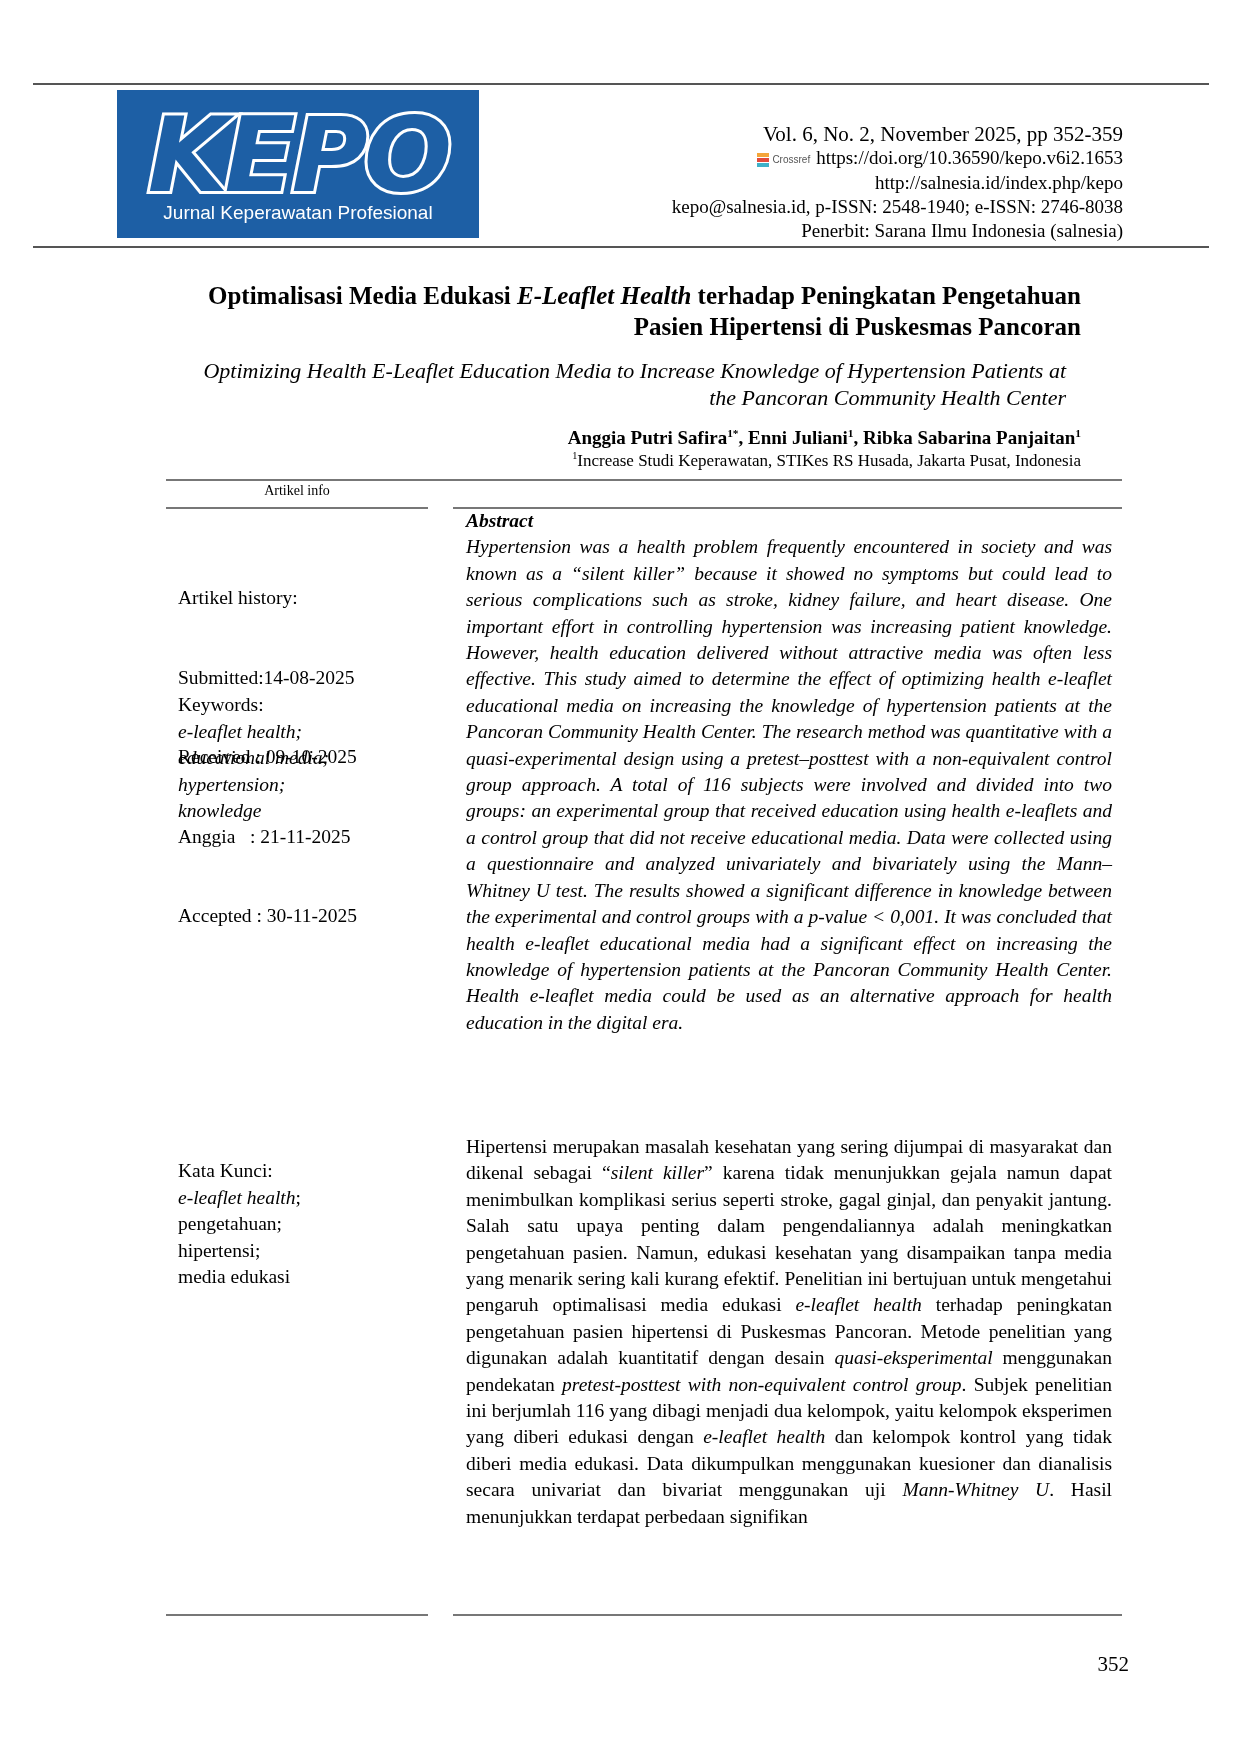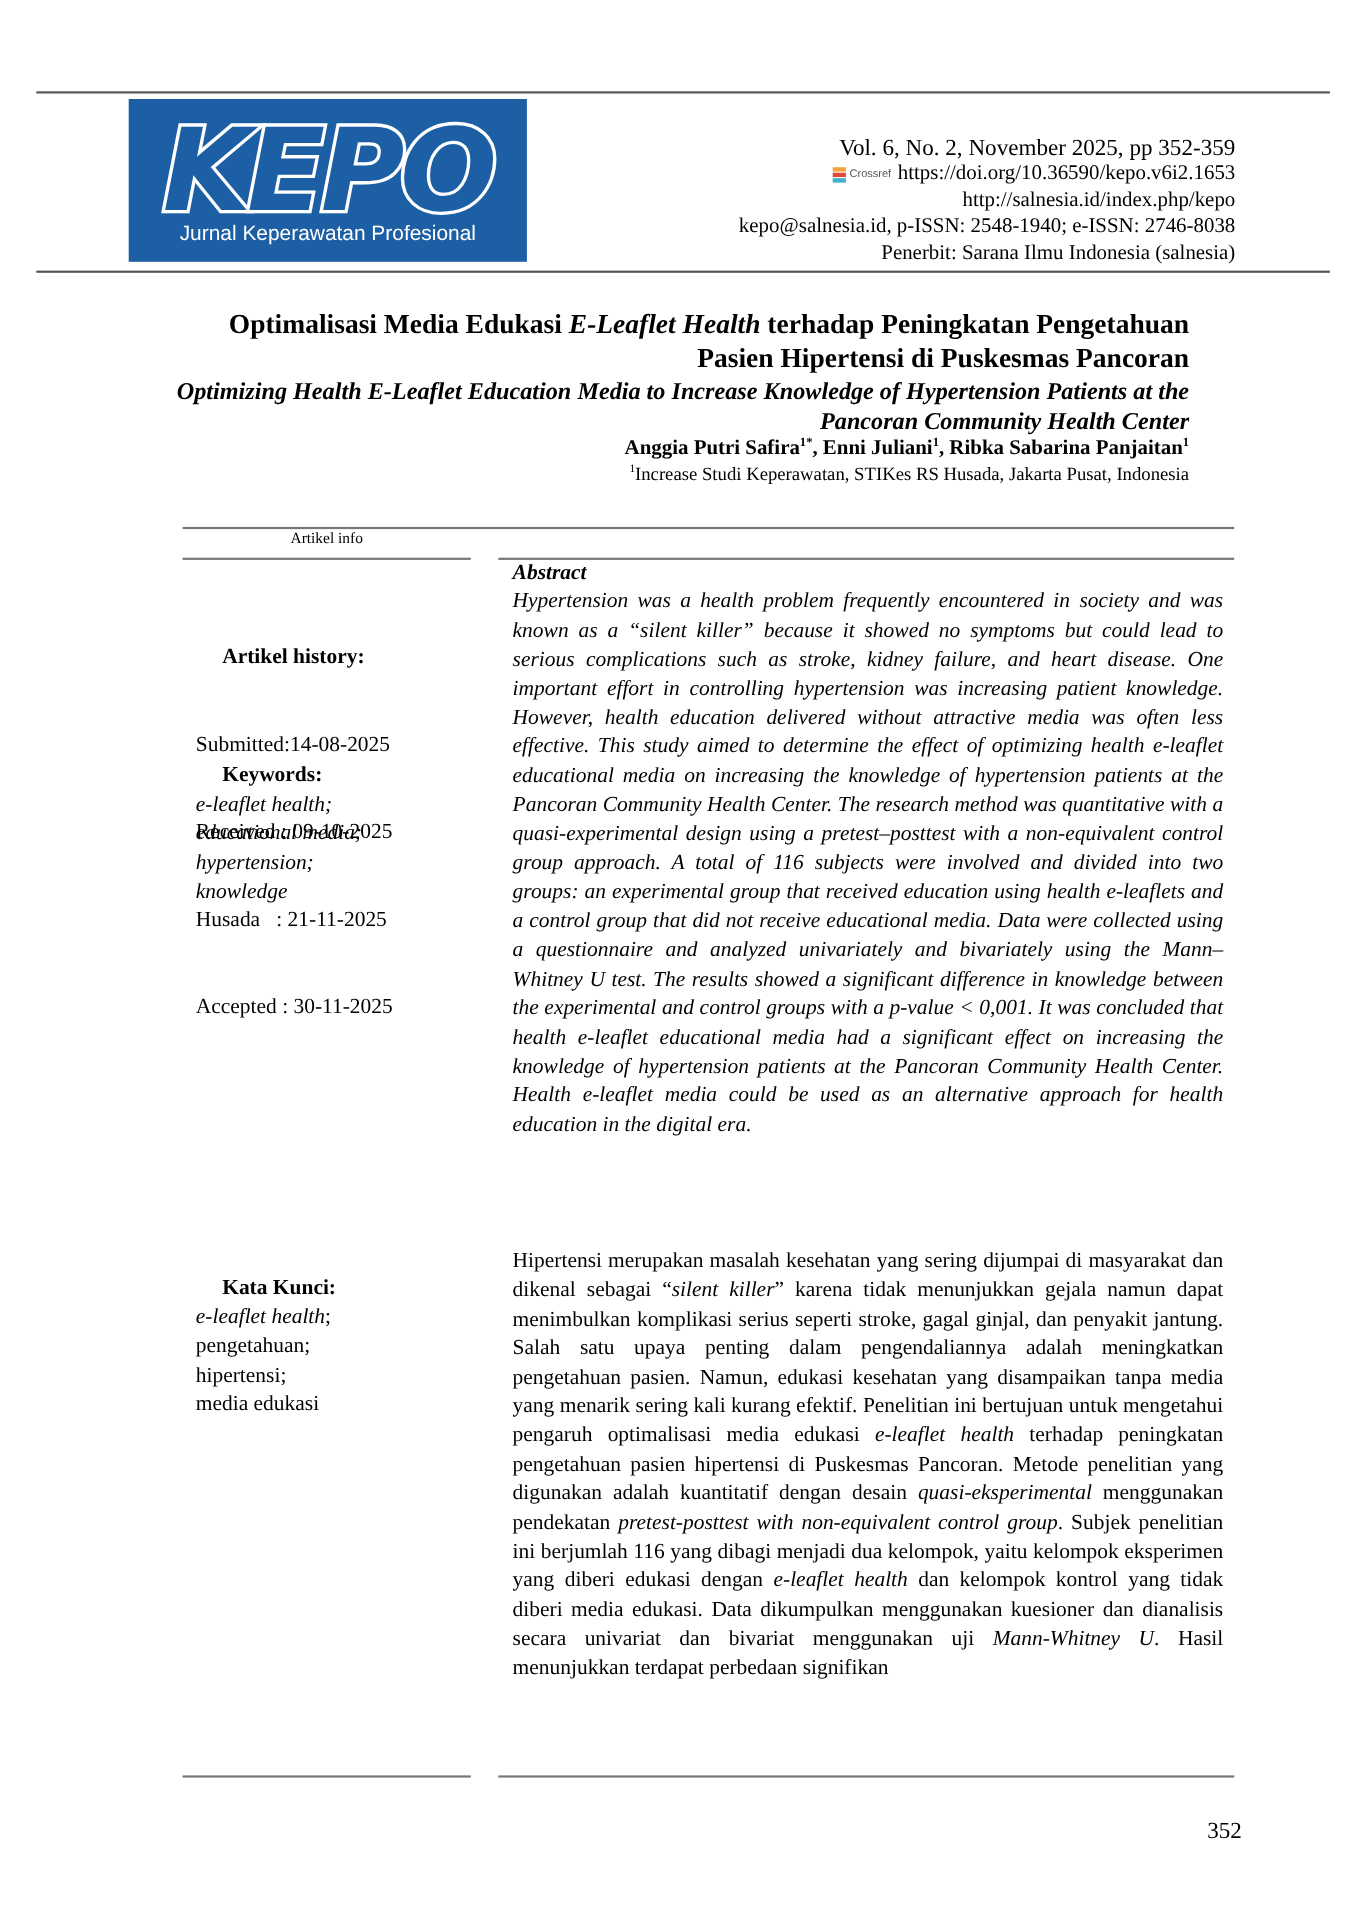--- a/index.html
+++ b/index.html
@@ -21,30 +21,30 @@
   #journal-info { position: absolute; right: 118px; top: 108px; text-align: right;
           font-size: 19px; line-height: 23.6px; margin-top: 14px; }
   #journal-info .vol { font-size: 21px; line-height: 24px; }
   .crossref { display: inline-flex; align-items: center; margin-right: 6px; vertical-align: middle; }
   .crossref .mark { display: inline-block; width: 12px; height: 14px; position: relative; margin-right: 3px; }
   .crossref .mark i { position: absolute; left: 0; width: 12px; height: 4px; display: block; }
   .crossref .lbl { font-family: "Liberation Sans", sans-serif; font-size: 10px; color: #555; }
 
   #title-block { position: absolute; left: 160px; top: 280px; width: 921px; text-align: right; }
   #title { font-weight: bold; font-size: 25px; line-height: 31px; margin: 0; }
-  #title-en { font-weight: bold; font-style: italic; font-size: 22px; line-height: 27px; margin: 0; }
+  #title-en { font-weight: normal; font-style: italic; font-size: 22px; line-height: 27px; margin: 15px; }
   #authors { font-weight: bold; font-size: 19px; line-height: 24px; }
   #affil { font-size: 17px; line-height: 22px; }
   sup { font-size: 0.6em; line-height: 0; }
 
   .hr { position: absolute; background: #777; height: 1.5px; }
   #left-col { position: absolute; left: 178px; top: 0; width: 250px; font-size: 19.5px; line-height: 26.5px; }
   #artikel-info-head { position: absolute; left: 166px; top: 483px; width: 262px; text-align: center;
           font-weight: normal; font-size: 14px; }
-  .side-title { font-weight: bold; margin-left: 24px; }
+  .side-title { font-weight: normal; }
   .it { font-style: italic; }
 
   #abstract-col { position: absolute; left: 466px; width: 646px; text-align: justify;
           font-size: 19.5px; line-height: 26.4px; }
   #abstract-col p { margin: 0; }
   #abstract-en-body { font-style: italic; }
   #abstract-en-head { font-weight: bold; font-style: italic; }
   #abstract-id-head { font-weight: bold; }
   #page-number { position: absolute; right: 112px; top: 1652px; font-size: 21px; }
 </style>
@@ -94,21 +94,21 @@
 <div class="hr" style="left:166px;top:1614px;width:262px;"></div>
 <div class="hr" style="left:453px;top:1614px;width:669px;"></div>
 
 <div id="artikel-info-head">Artikel info</div>
 
 <div id="left-col">
   <div style="position:absolute;top:532px;white-space:pre;">
     <div class="side-title">Artikel history:</div>
     <div><span>Submitted:</span><span>14-08-2025</span></div>
     <div><span>Received : </span><span>09-10-2025</span></div>
-    <div><span>Husada   : </span><span>21-11-2025</span></div>
+    <div><span>Anggia   : </span><span>21-11-2025</span></div>
     <div><span>Accepted : </span><span>30-11-2025</span></div>
   </div>
   <div style="position:absolute;top:692px;">
     <div class="side-title">Keywords:</div>
     <div class="it">e-leaflet health;</div>
     <div class="it">educational media;</div>
     <div class="it">hypertension;</div>
     <div class="it">knowledge</div>
   </div>
   <div style="position:absolute;top:1158px;">

